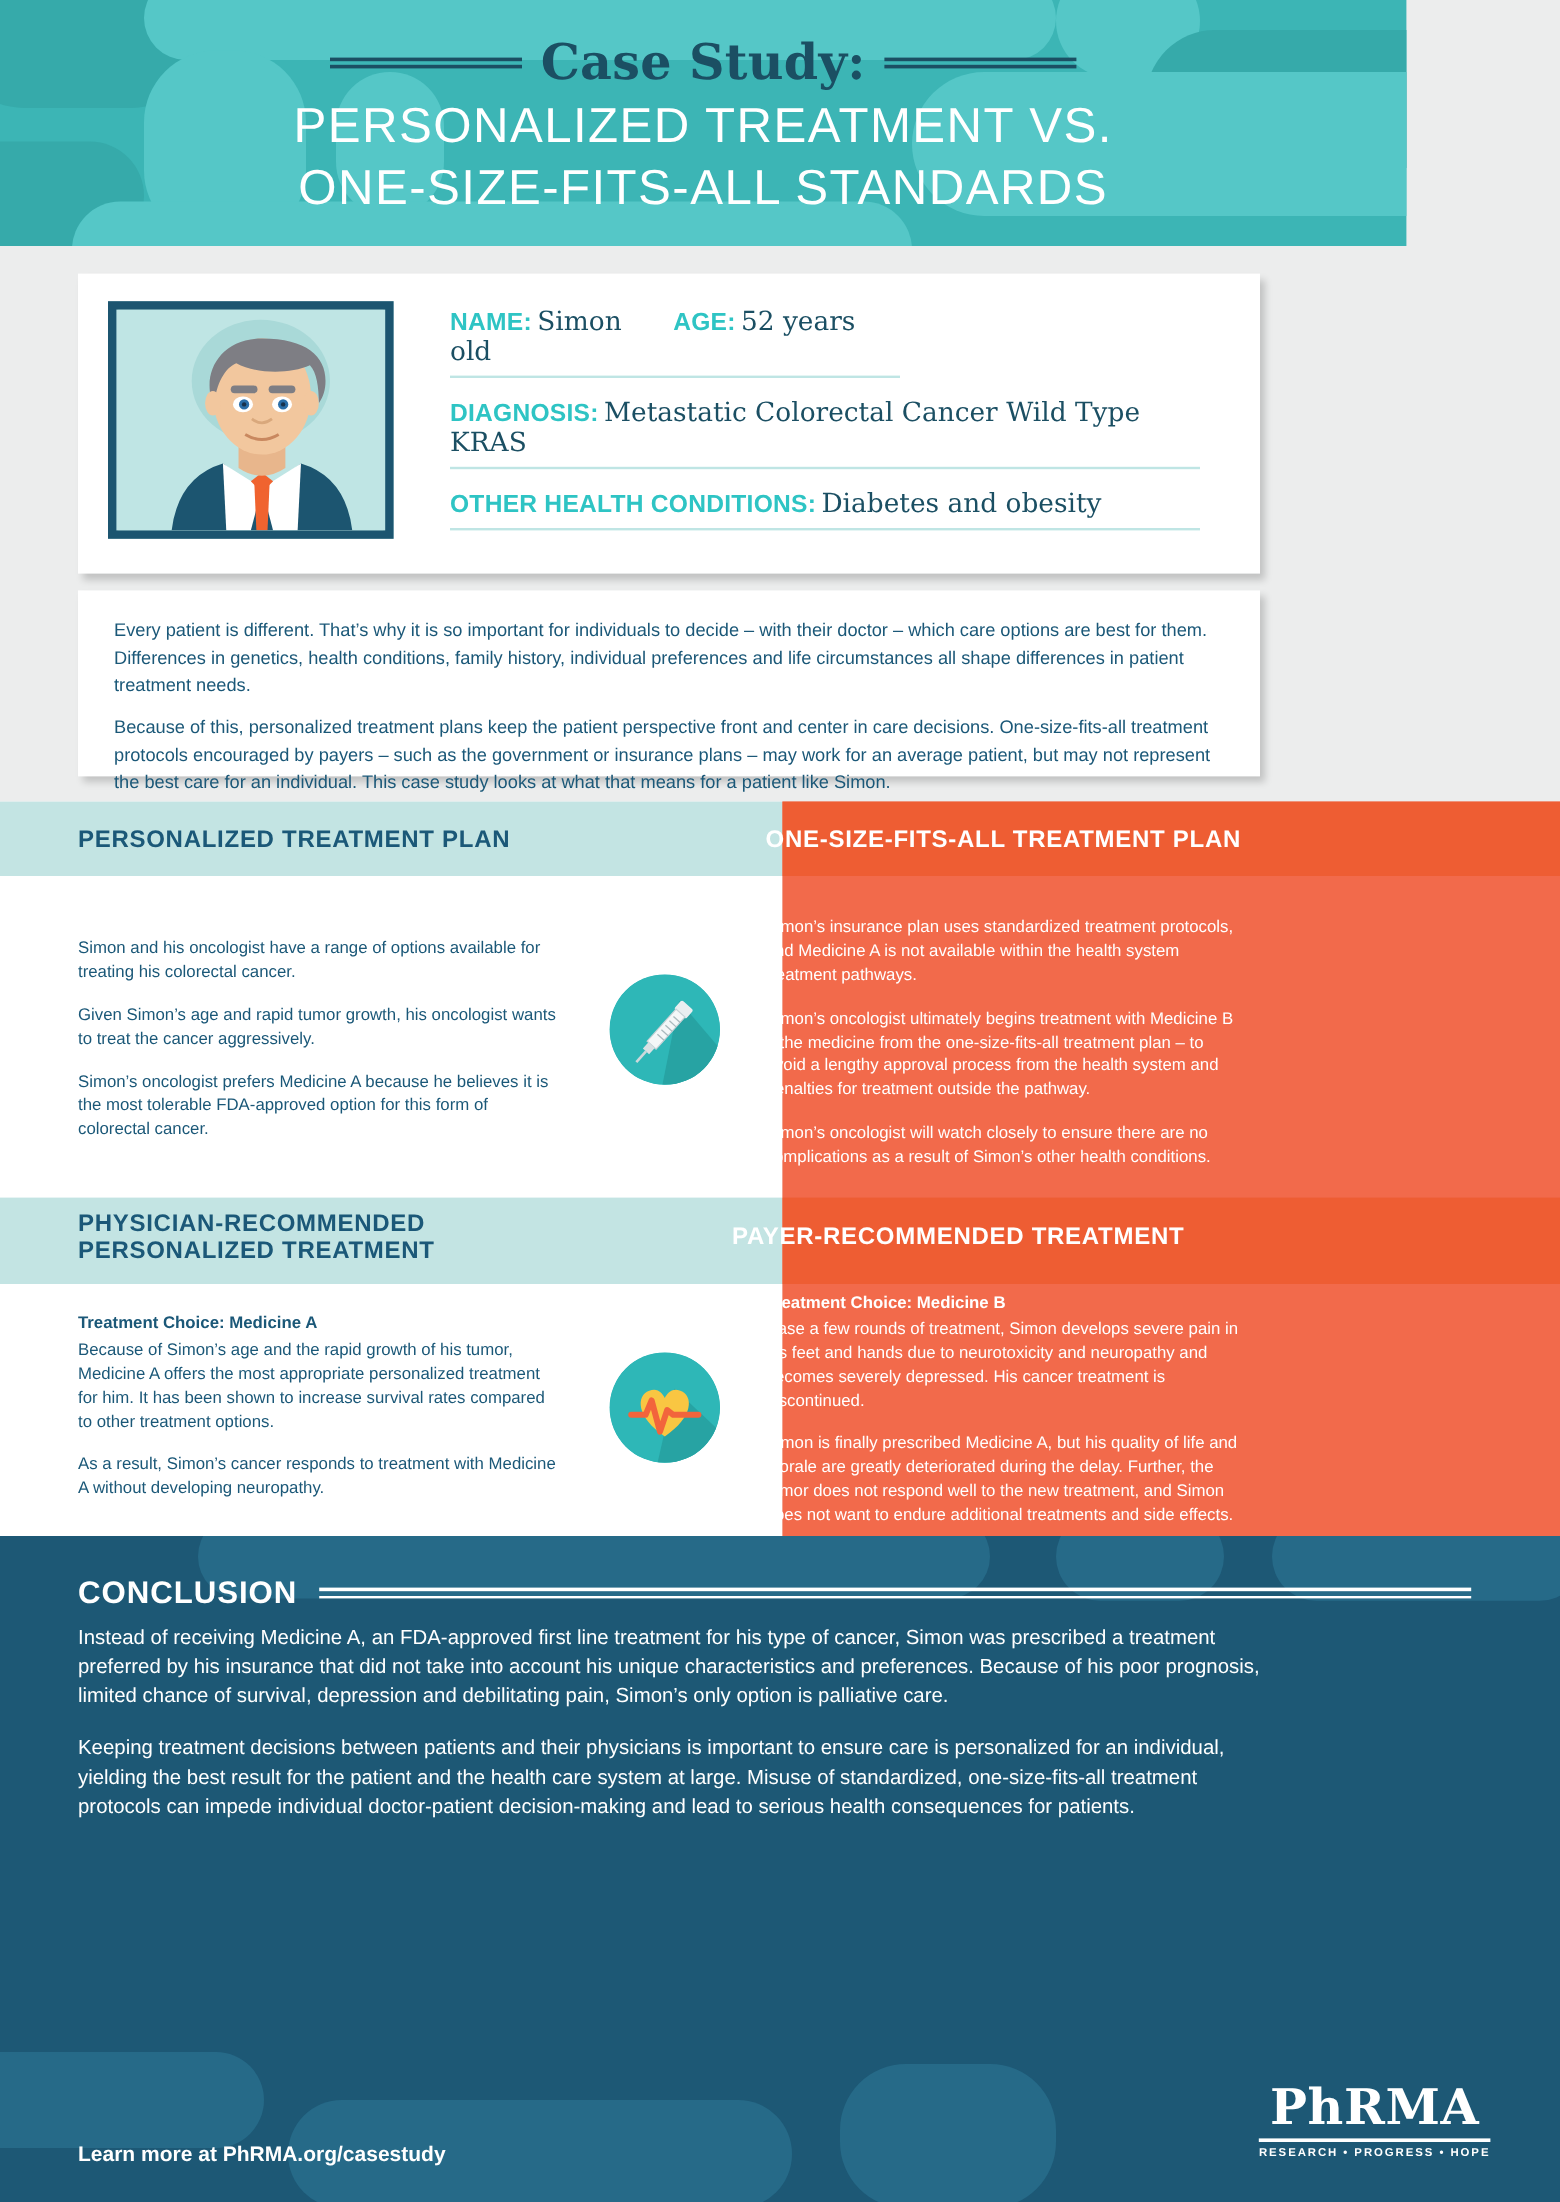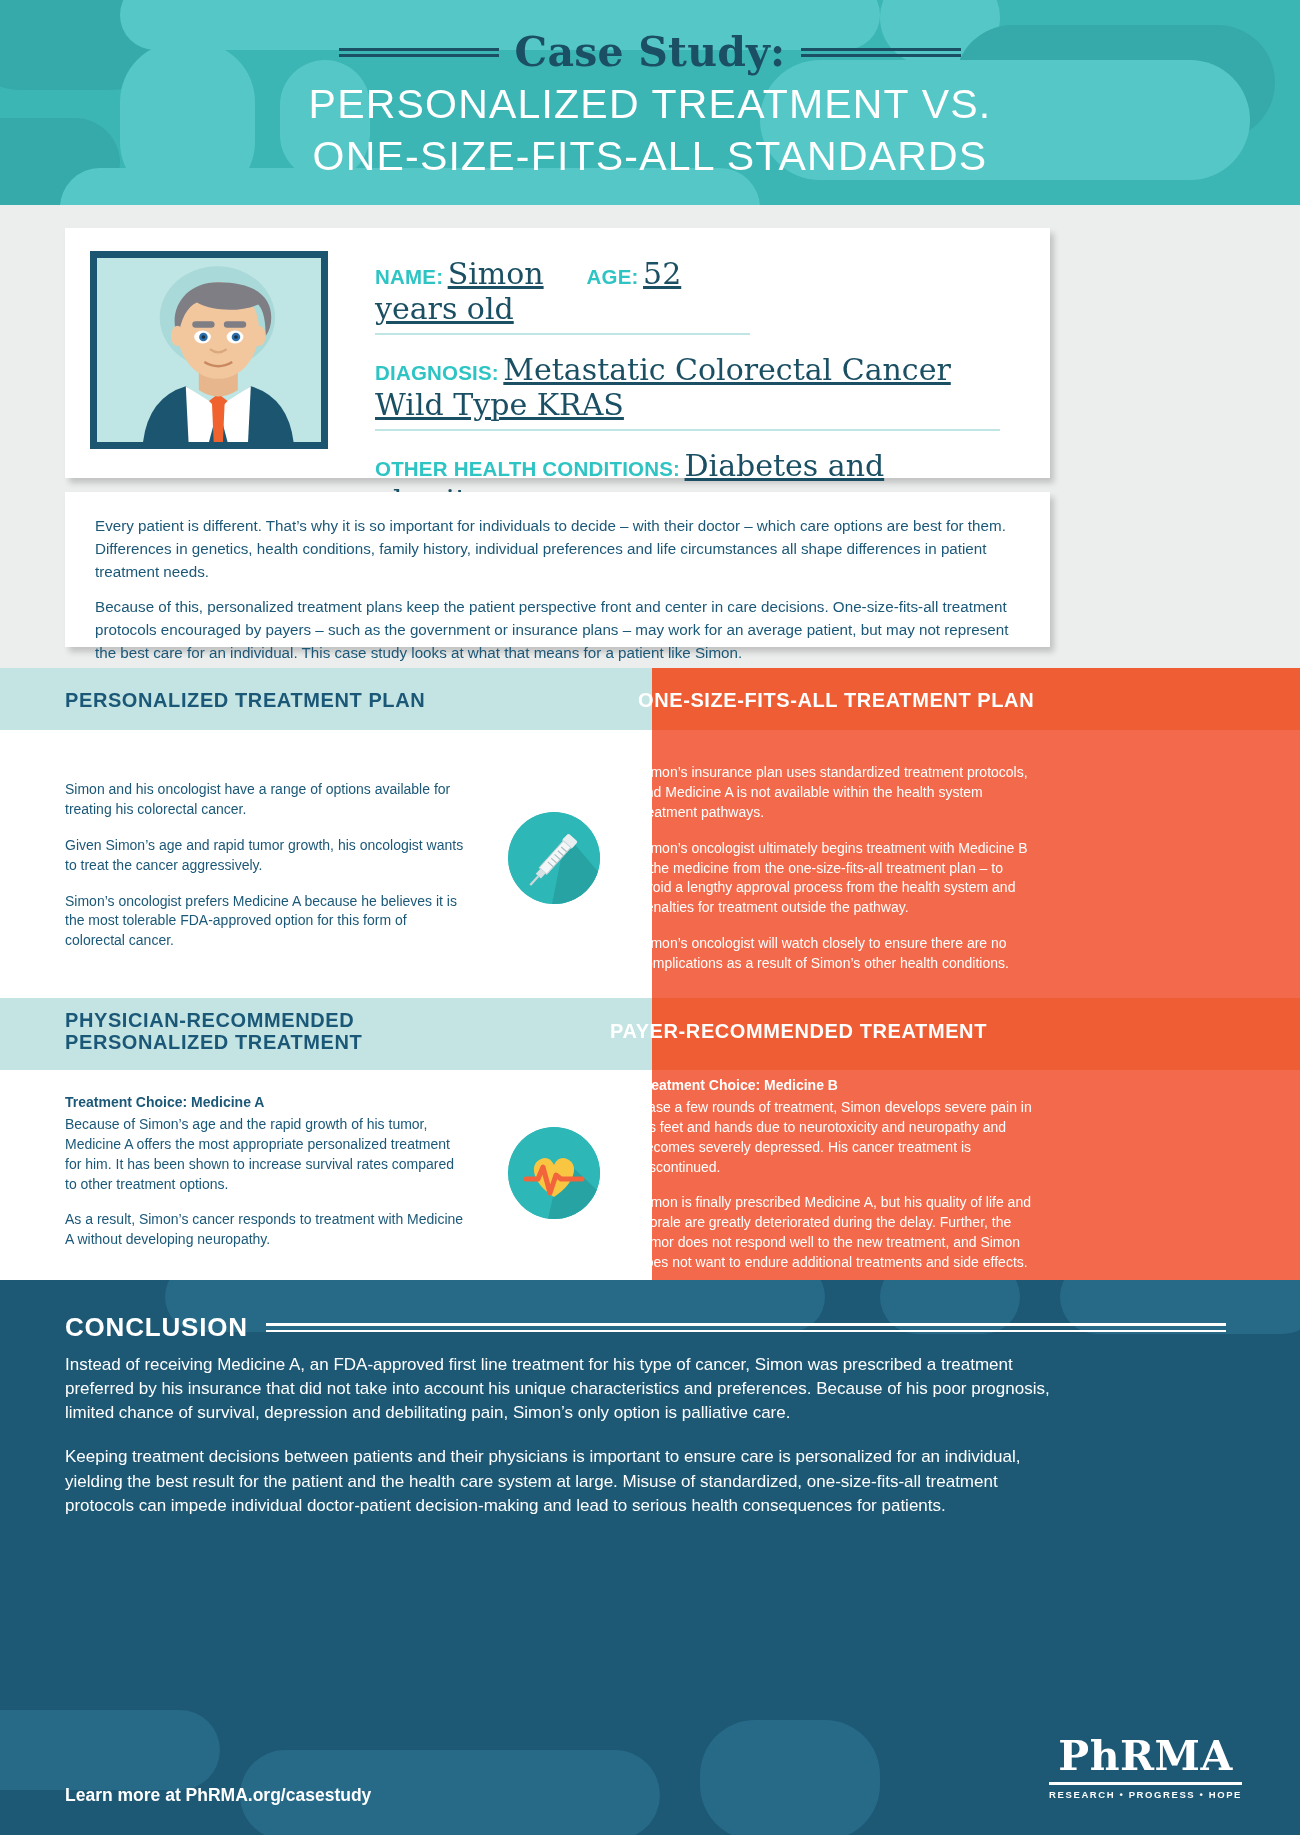--- a/index.html
+++ b/index.html
@@ -7,21 +7,21 @@
   body {
     width: 1300px; height: 1835px;
     font-family: "Liberation Sans", sans-serif;
     position: relative; overflow: hidden;
     background:#eceded;
   }
   .page { position:absolute; inset:0; }
 
   
   .header {
-    position:absolute; left:0; top:0; width:1300px; height:205px;
+    position:absolute; left:0; top:0; width:1172px; height:205px;
     background:#3cb5b5; overflow:hidden;
   }
   .hdr-blob { position:absolute; background:#4cc0c0; border-radius:60px; }
   .hdr-blob.dk { background:#36aaaa; }
   .hdr-blob.lt { background:#55c7c7; }
   .hdr-inner { position:relative; z-index:3; text-align:center; padding-top:28px;}
   .case-row { display:flex; align-items:center; justify-content:center; gap:16px; }
   .case-rule { height:9px; width:160px; position:relative;}
   .case-rule:before, .case-rule:after {
     content:""; position:absolute; left:0; right:0; height:3px; background:#1b4f63;
@@ -50,21 +50,21 @@
   .row { padding-bottom:7px; border-bottom:2px solid #bfe5e4; margin-bottom:17px; }
   .row:last-child { margin-bottom:0; }
   .row.short { width:375px; }
   .row.mid   { width:625px; }
   .row.long  { width:625px; }
   .lbl {
     color:#2ec4c4; font-weight:bold; font-size:20.5px; letter-spacing:.2px;
     font-family:"Liberation Sans", sans-serif;
   }
   .val {
-    color:#1b4f63; font-size:30px; font-family:"DejaVu Serif", serif;text-decoration:underline;
+    color:#1b4f63; font-size:22px; font-family:"DejaVu Serif", serif;
   }
   .inline-gap { display:inline-block; width:34px; }
 
   
   .intro {
     position:absolute; left:65px; top:492px; width:985px; height:155px;
     background:#ffffff; box-shadow:4px 5px 6px rgba(0,0,0,0.18);
     padding:22px 30px 0 30px;
   }
   .intro p {

